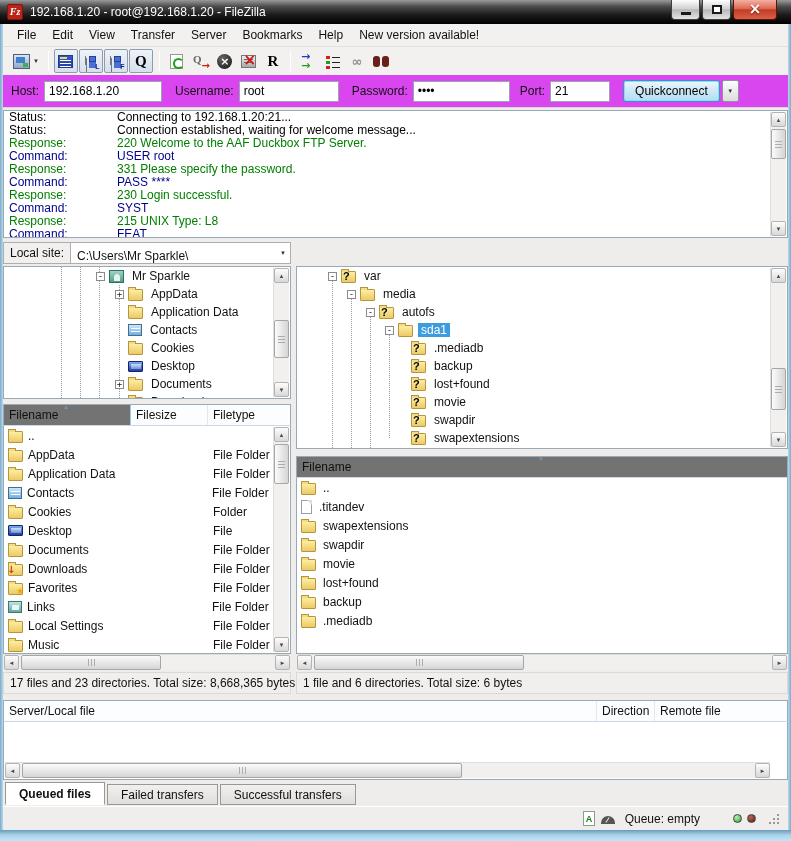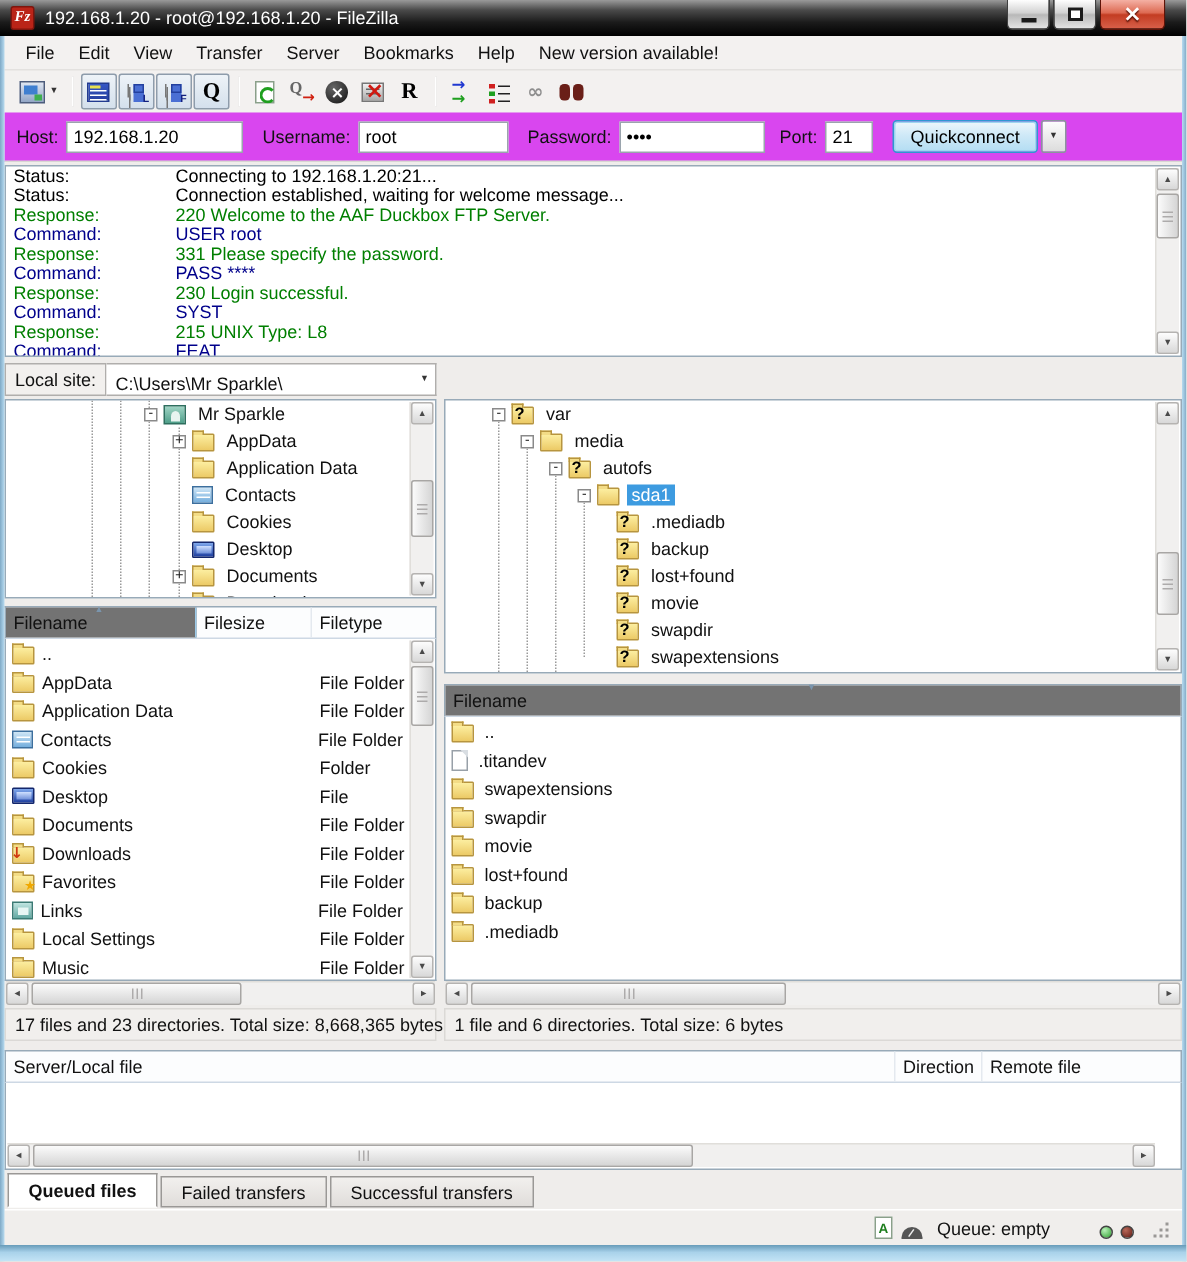--- a/index.html
+++ b/index.html
@@ -134,21 +134,21 @@
 .hthumb::after{content:"";position:absolute;top:3px;bottom:3px;left:50%;width:1px;background:#adabab;box-shadow:-3px 0 0 #adabab,3px 0 0 #adabab}
 
 .qhdr{position:absolute;left:3px;top:700px;width:785px;height:22px;background:#fcfdfe;border:1px solid #98aab8;border-bottom:1px solid #cdd8e4;display:flex;font-size:12px}
 .qbody{position:absolute;left:3px;top:722px;width:785px;height:58px;background:#fff;border:1px solid #98aab8;border-top:none}
 
 .tabs{position:absolute;left:3px;top:782px;width:785px;height:23px;display:flex;align-items:flex-end;padding-left:2px}
 .tab{height:21px;padding:0 13px;border:1px solid #9a9896;background:linear-gradient(#f2f0ee,#e0ddda);display:flex;align-items:center;margin-right:2px;white-space:nowrap}
 .tab.active{background:#fff;font-weight:bold;height:23px;border-bottom-color:#fff}
 
 .statusbar{position:absolute;left:3px;top:806px;width:785px;height:24px;background:#f0eeec;border-top:1px solid #fff;display:flex;align-items:center}
-.sb-right{margin-left:auto;display:flex;align-items:flex-end;margin-right:8px}
+.sb-right{margin-left:auto;display:flex;align-items:center;margin-right:8px}
 .ico-ttype{width:12px;height:15px;background:#fff;border:1px solid #8aa08a;position:relative;margin-right:6px}
 .ico-ttype::after{content:"A";position:absolute;left:2px;top:1px;font:bold 9px/12px "Liberation Sans",sans-serif;color:#1f7f1f}
 .ico-speed{width:14px;height:8px;background:#555;border-radius:14px 14px 0 0;position:relative;margin-right:10px;margin-top:3px}
 .ico-speed::after{content:"";position:absolute;left:6px;top:1px;width:1px;height:6px;background:#eee;transform:rotate(35deg)}
 .queue-text{margin-right:28px}
 .led{width:9px;height:9px;border-radius:50%;border:1px solid #444;margin-left:5px}
 .led.green{background:radial-gradient(circle at 35% 30%,#b8f0b8,#2f9f2f)}
 .led.red{background:radial-gradient(circle at 35% 30%,#b86858,#5f1a14)}
 .grip{width:12px;height:12px;position:relative;margin-left:12px}
 .grip::after{content:"";position:absolute;right:1px;bottom:1px;width:2px;height:2px;background:#9a9896;box-shadow:-4px 0 0 #9a9896,-8px 0 0 #9a9896,0 -4px 0 #9a9896,-4px -4px 0 #9a9896,0 -8px 0 #9a9896}
@@ -242,21 +242,21 @@
   </div>
 
   <div class="qcbar">
     <span class="qclabel" style="margin-left:8px">Host:</span>
     <input class="qcinput" style="width: 118px;" value="192.168.1.20">
     <span class="qclabel" style="margin-left:13px">Username:</span>
     <input class="qcinput" style="width: 100px;" value="root">
     <span class="qclabel" style="margin-left:13px">Password:</span>
     <input class="qcinput" style="width: 97px;" value="••••">
     <span class="qclabel" style="margin-left:10px">Port:</span>
-    <input class="qcinput" style="width: 32px;" value="21">
+    <input class="qcinput" style="width: 60px;" value="21">
     <button class="qcbtn">Quickconnect</button>
     <span class="qcarrow">
         <span class="dd" style="margin:0"></span>
       </span>
   </div>
 
   <div class="logpanel">
     <div class="logline">
         <span class="llabel t-st">Status:</span>
         <span class="t-st">Connecting to 192.168.1.20:21...</span>

